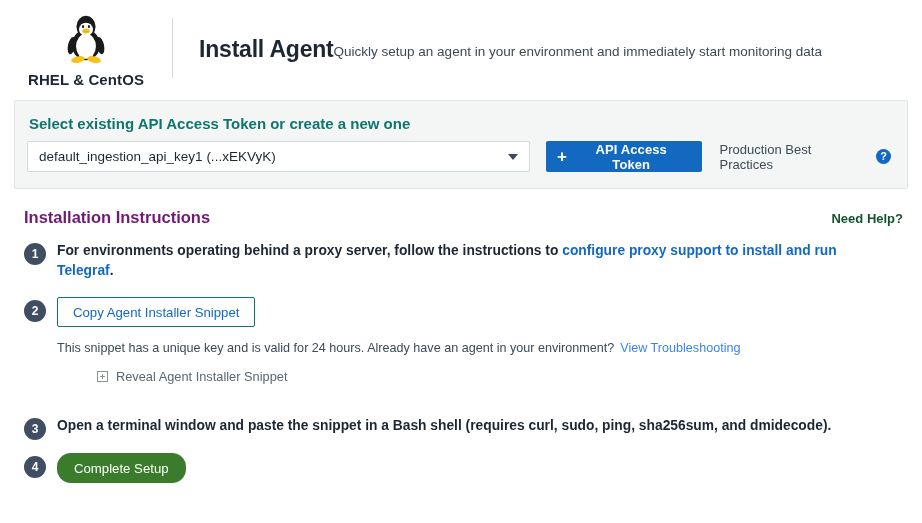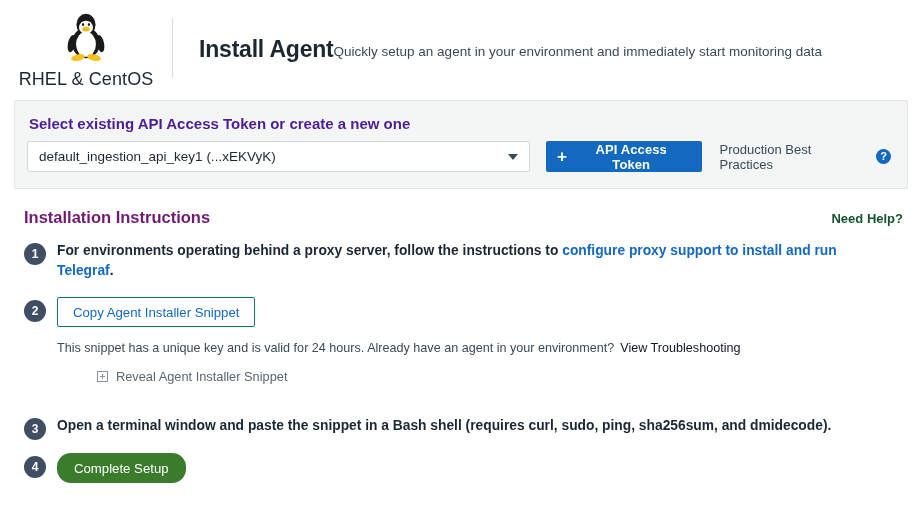--- a/index.html
+++ b/index.html
@@ -33,22 +33,22 @@
     justify-content: center;
     padding-top: 4px;
   }
   .tux-wrap {
     width: 48px;
     height: 50px;
     display: block;
   }
   .platform-label {
     margin-top: 7px;
-    font-size: 18px;
-    font-weight: normal;
+    font-size: 15px;
+    font-weight: bold;
     color: #1c2733;
     letter-spacing: 0.1px;
   }
   .header-divider {
     width: 1px;
     align-self: stretch;
     background: #d6dbe0;
     margin: 8px 0 10px 0;
   }
   .header-text {
@@ -76,21 +76,21 @@
     margin: 12px 14px 0 14px;
     background: #f4f6f6;
     border: 1px solid #e1e5e8;
     border-radius: 2px;
     padding: 14px 16px 16px 12px;
     box-sizing: border-box;
   }
   .token-card-title {
     font-size: 15px;
     font-weight: bold;
-    color: #4c1d95;
+    color: #0f766e;
     margin-bottom: 9px;
     padding-left: 2px;
   }
   .token-row {
     display: flex;
     align-items: center;
   }
   .token-select {
     width: 504px;
     height: 31px;
@@ -243,21 +243,21 @@
     align-items: center;
     margin-top: -1px;
   }
   .snippet-note {
     margin-top: 13px;
     font-size: 12.6px;
     color: #3b4a57;
     line-height: 1.3;
   }
   .note-link {
-    color: #0f172a;
+    color: #3b82f6;
     cursor: pointer;
     margin-left: 6px;
   }
   .reveal-row {
     margin-top: 13px;
     display: flex;
     align-items: center;
     cursor: pointer;
     width: max-content;
     padding-left: 40px;

